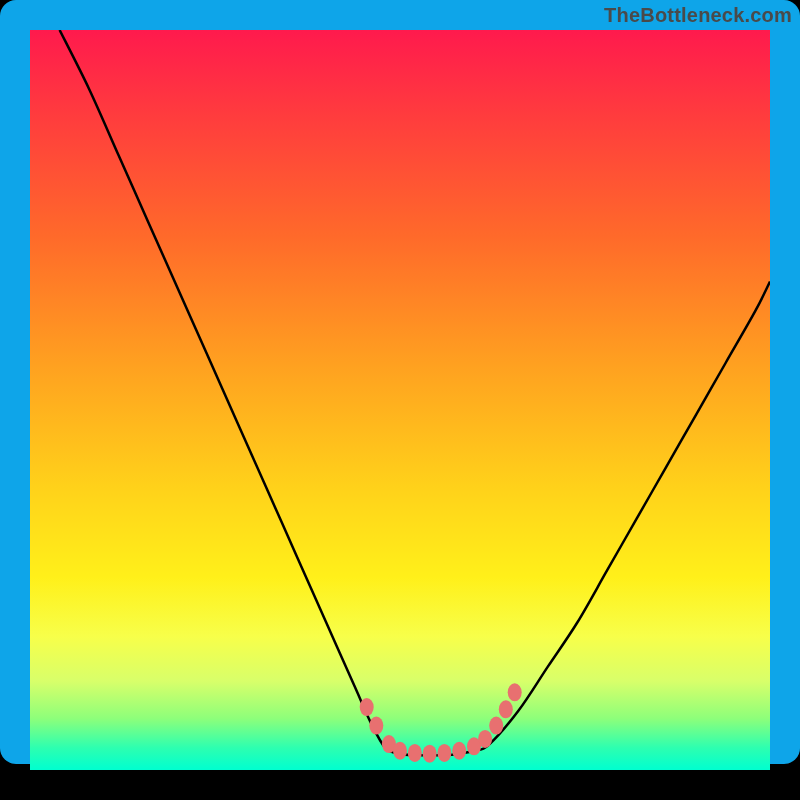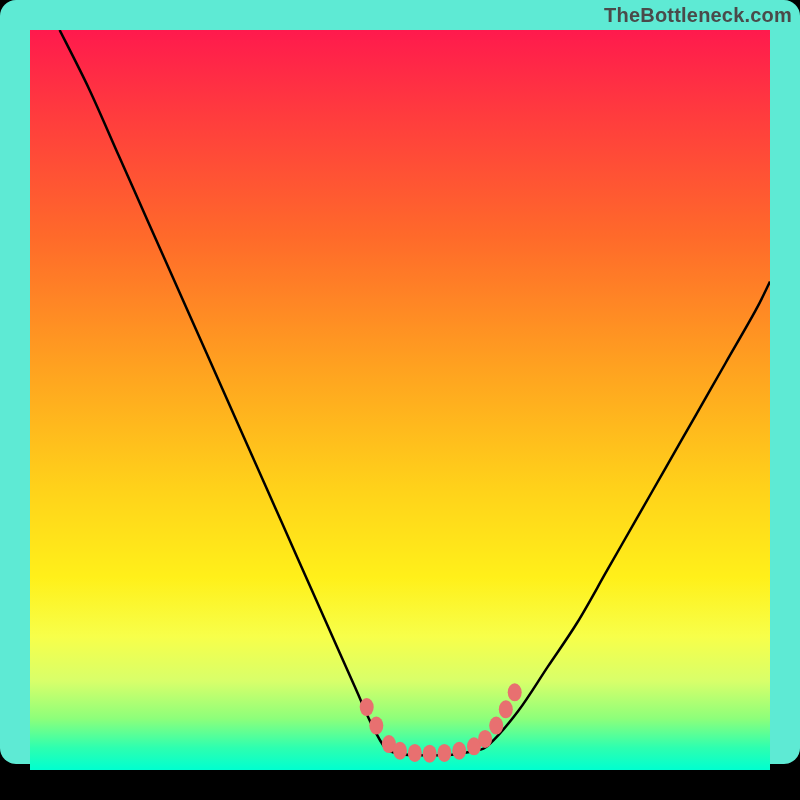--- a/index.html
+++ b/index.html
@@ -8,21 +8,21 @@
     width: 800px;
     height: 800px;
     background: #000;
     overflow: hidden;
     font-family: Arial, Helvetica, sans-serif;
   }
   .frame {
     position: absolute;
     left: 0; top: 0;
     width: 800px; height: 764px;
-    background: #5eead4;
+    background: #0ea5e9;
     border-radius: 16px;
   }
   .plot {
     position: absolute;
     left: 30px;
     top: 30px;
     width: 740px;
     height: 740px;
     background: linear-gradient(
       to bottom,

